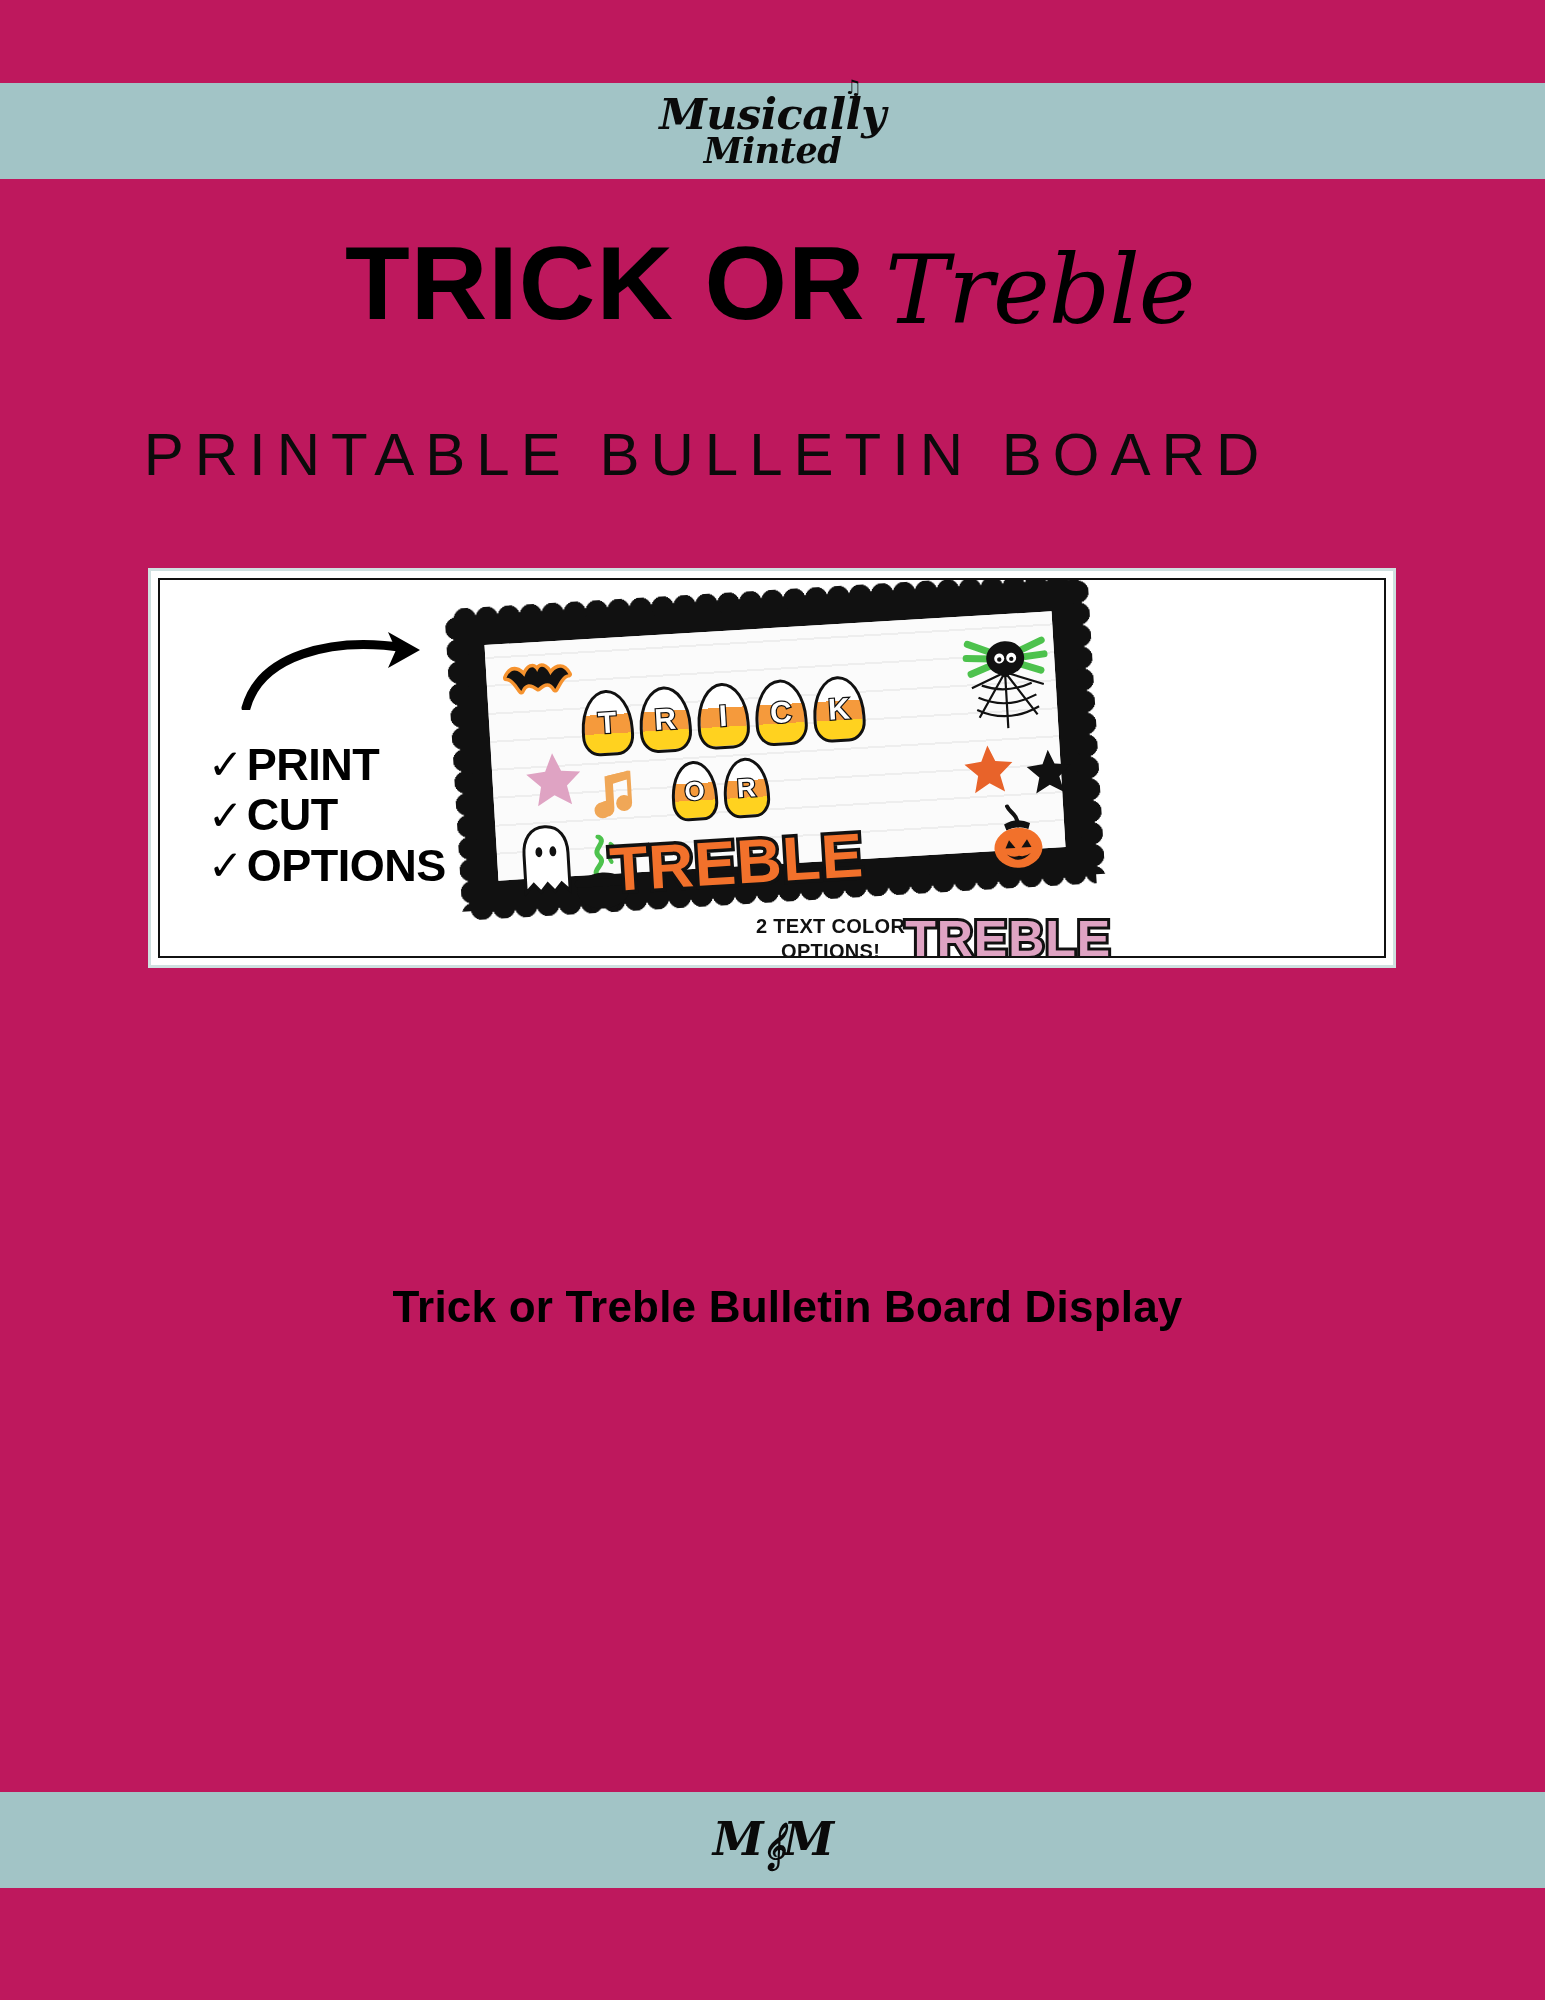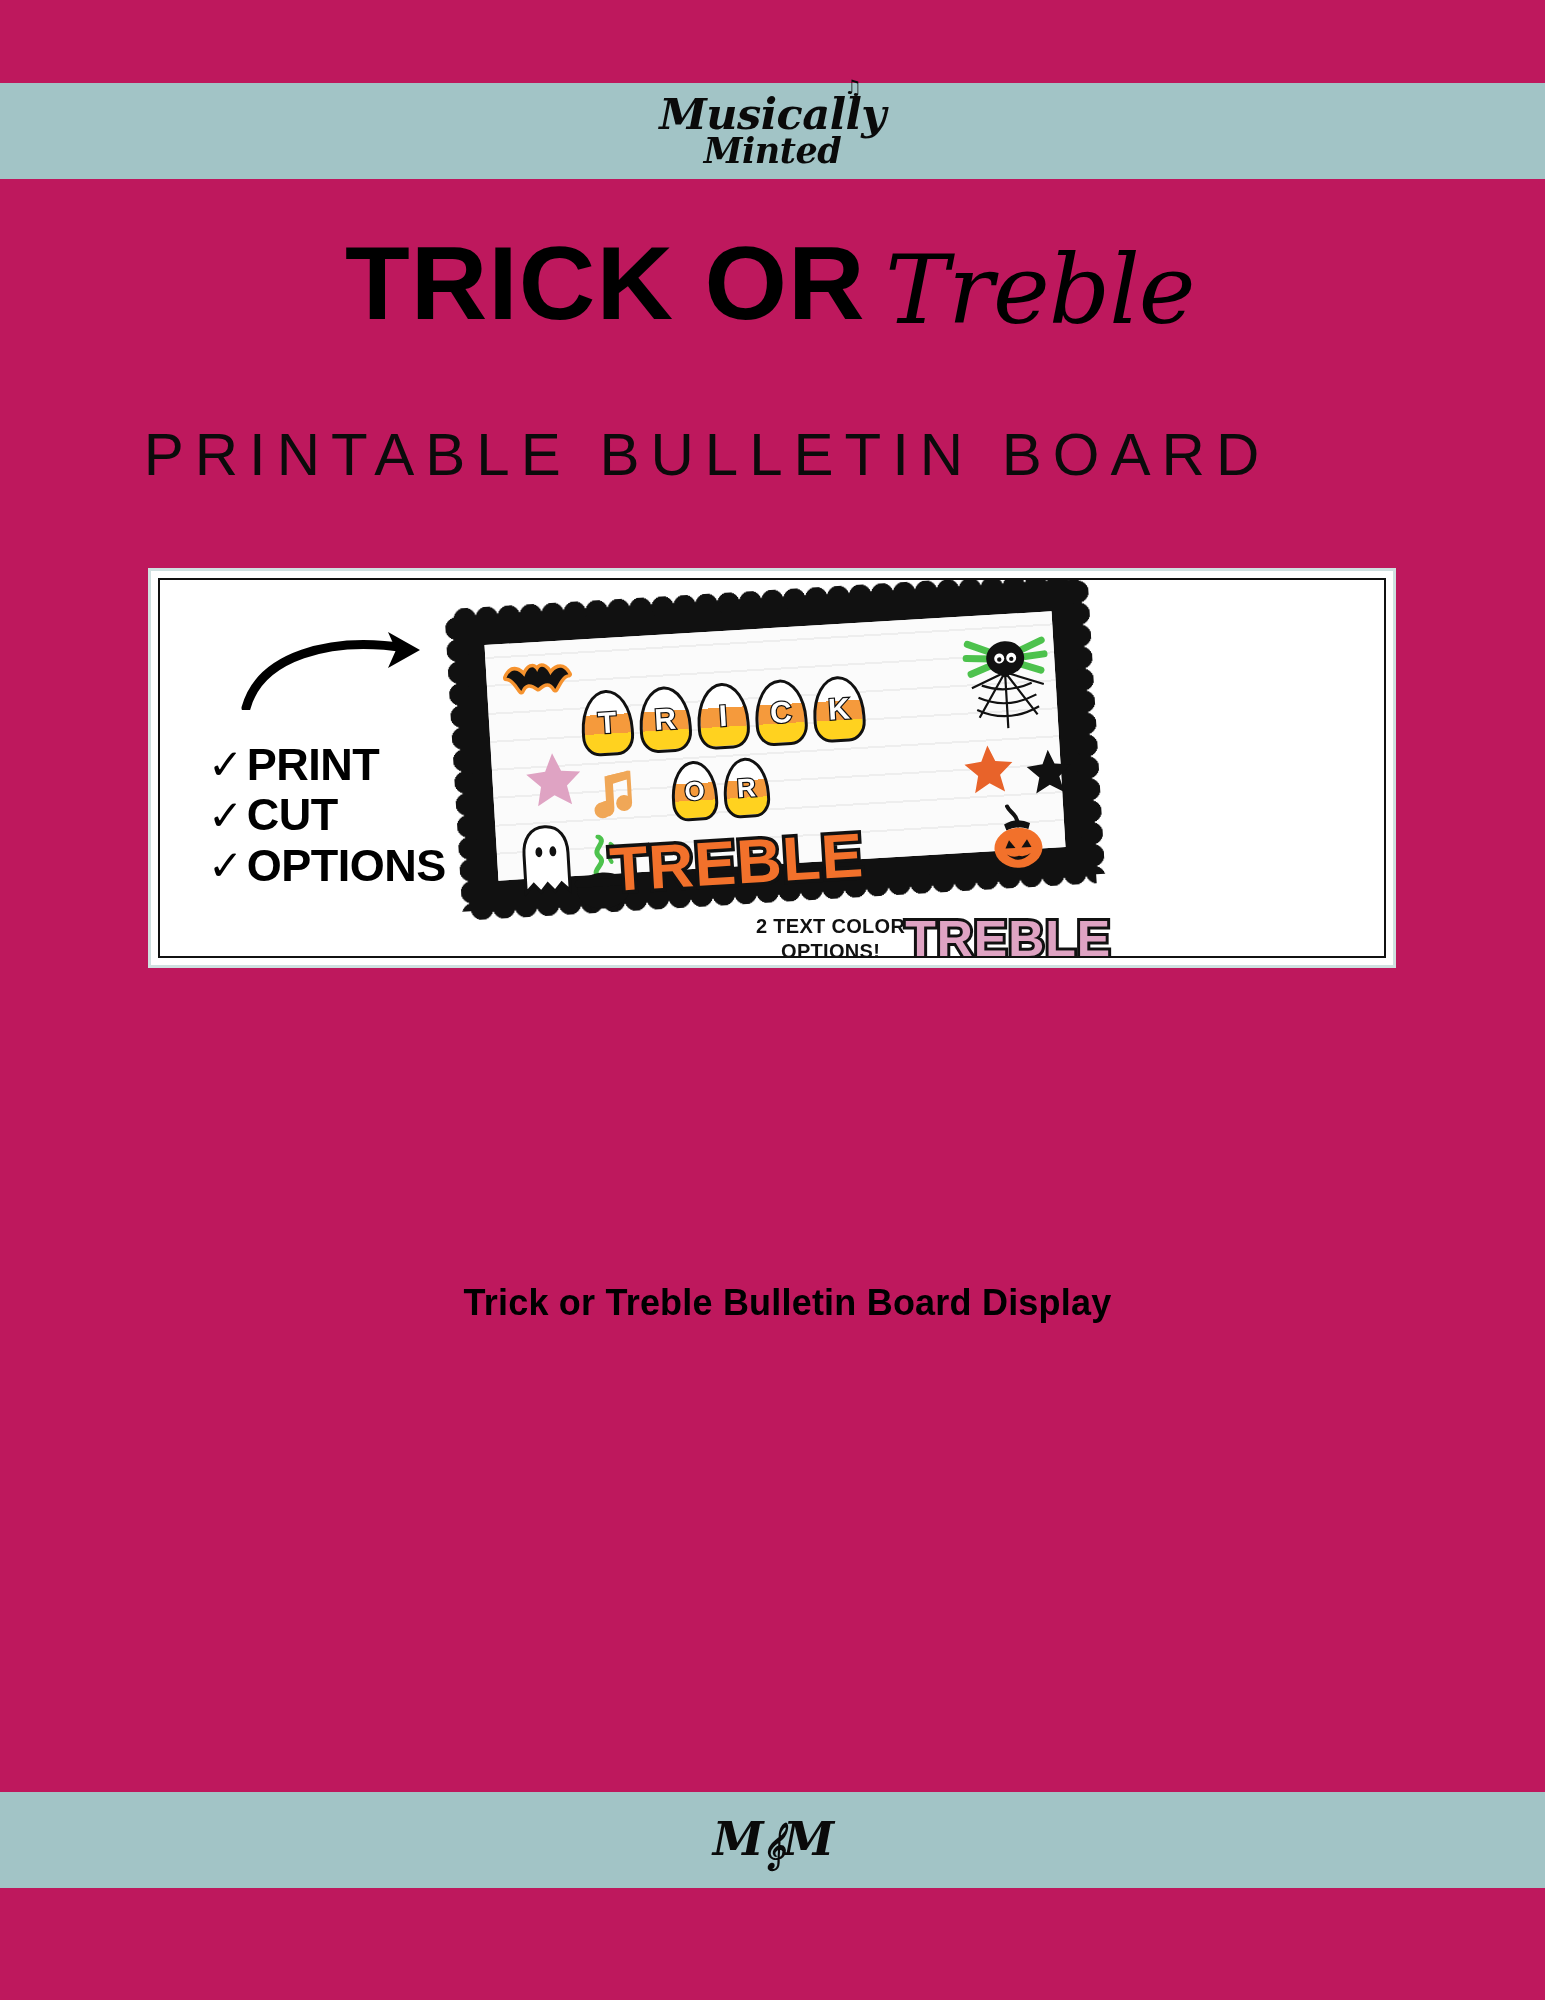--- a/index.html
+++ b/index.html
@@ -157,21 +157,21 @@
   .opts-word {
     font-family:"Liberation Sans", sans-serif;
     font-weight:700; font-size:50px; letter-spacing:1px;
     color:#dfa3c3; -webkit-text-stroke: 6px #111; paint-order: stroke fill;
   }
 
   
   .desc-title {
     position:absolute; top:1282px; left:0; width:1545px; text-align:center;
     font-family:"Liberation Sans Narrow","Liberation Sans", sans-serif;
-    font-weight:700; font-size:36px; color:#000; letter-spacing:0.2px;padding-left:30px;
+    font-weight:700; font-size:44px; color:#000; letter-spacing:0.2px;padding-left:30px;
   }
   .desc-body {
     position:absolute; top:1370px; left:122px; width:1300px;
     font-family:"Liberation Sans Narrow","Liberation Sans", sans-serif;
     font-weight:300; font-size:48px; line-height:1.72;
     color:#0b0b0b; text-align:justify; text-justify:inter-word;
   }
 </style>
 </head>
 <body>

